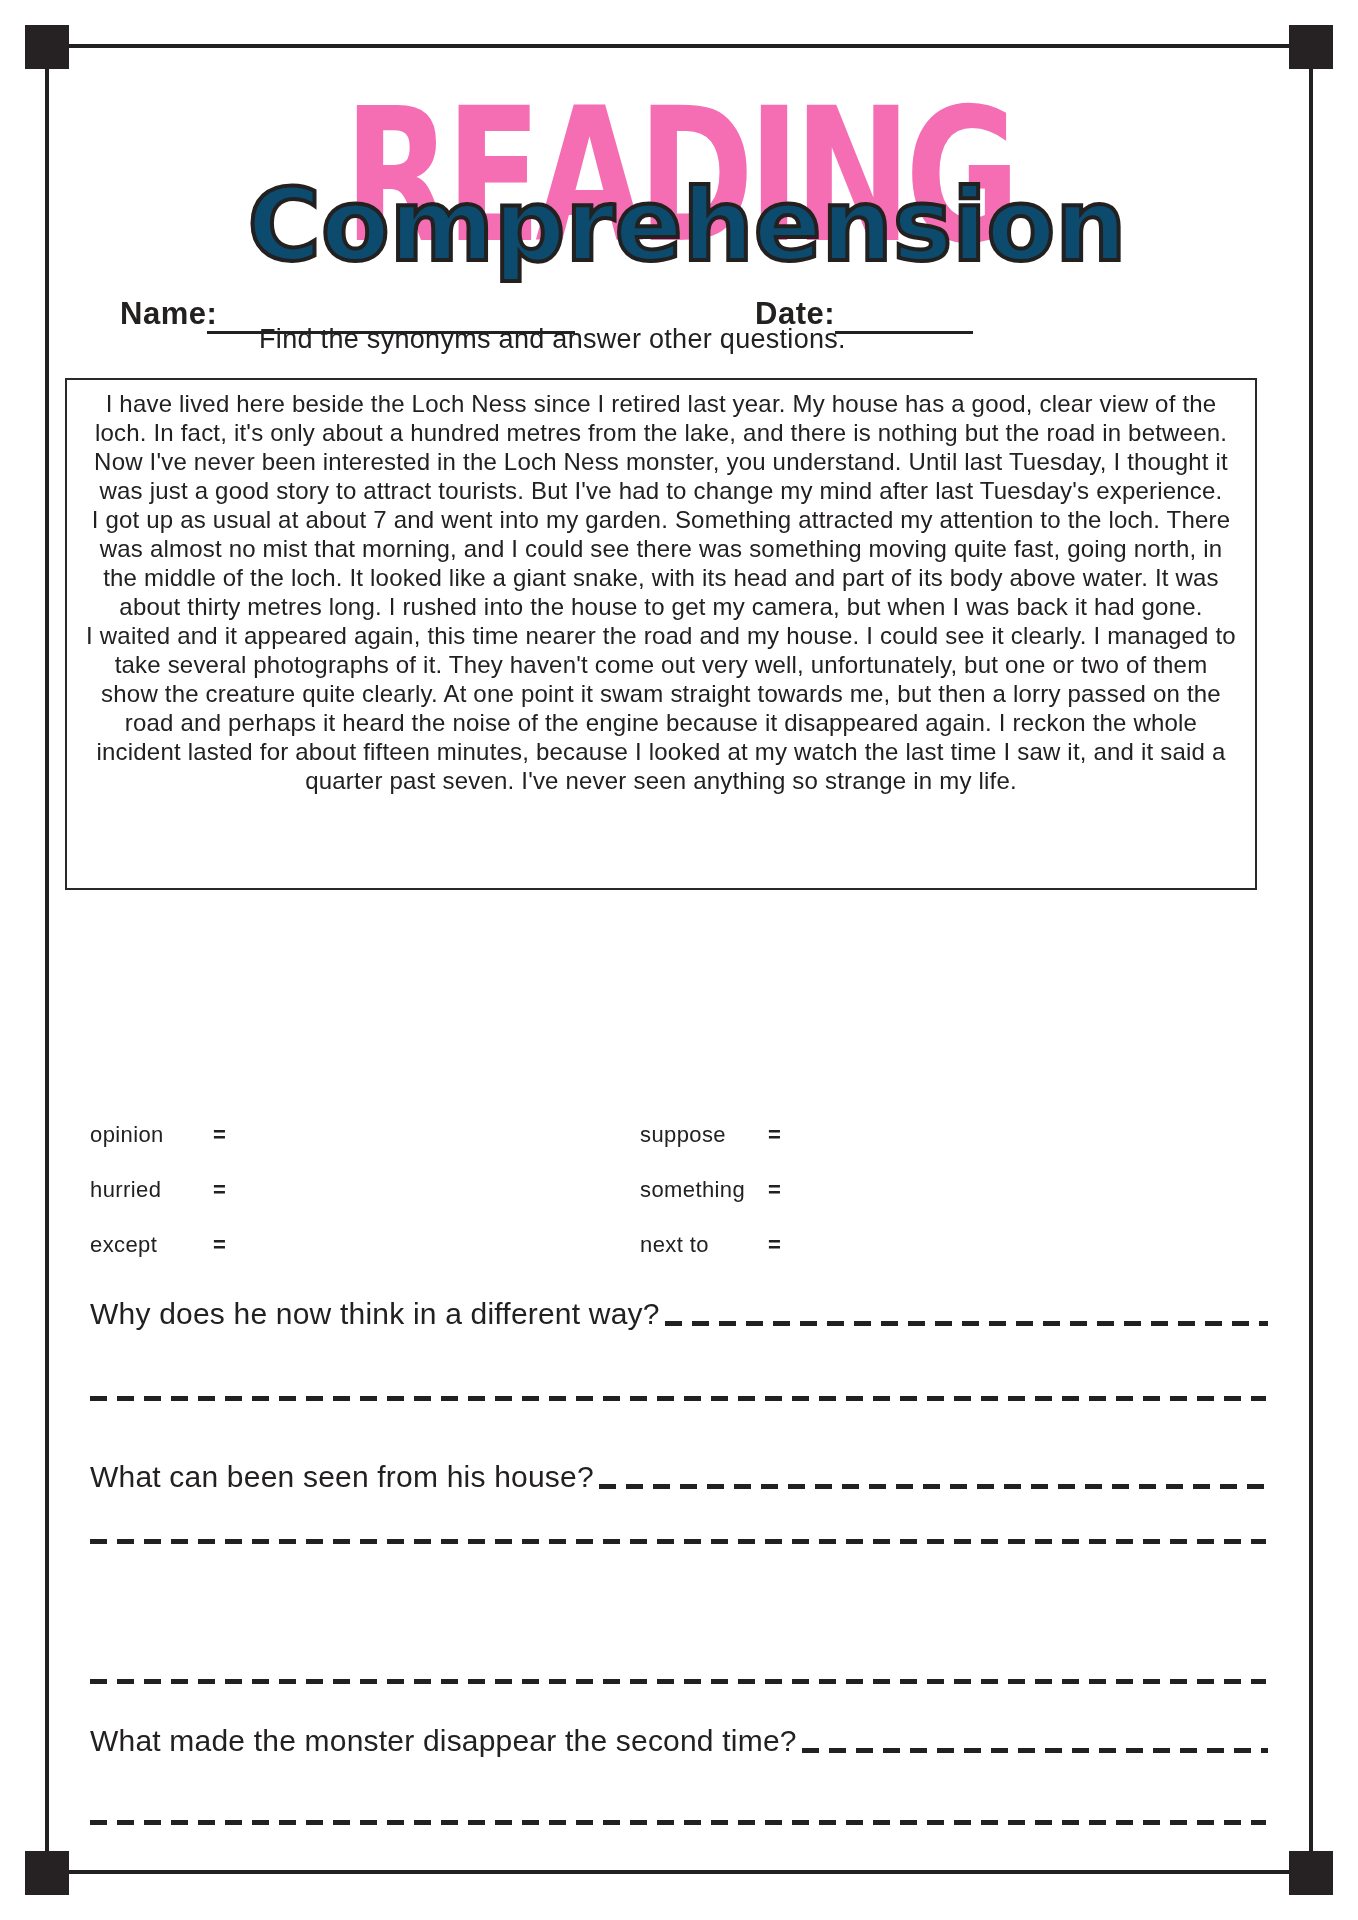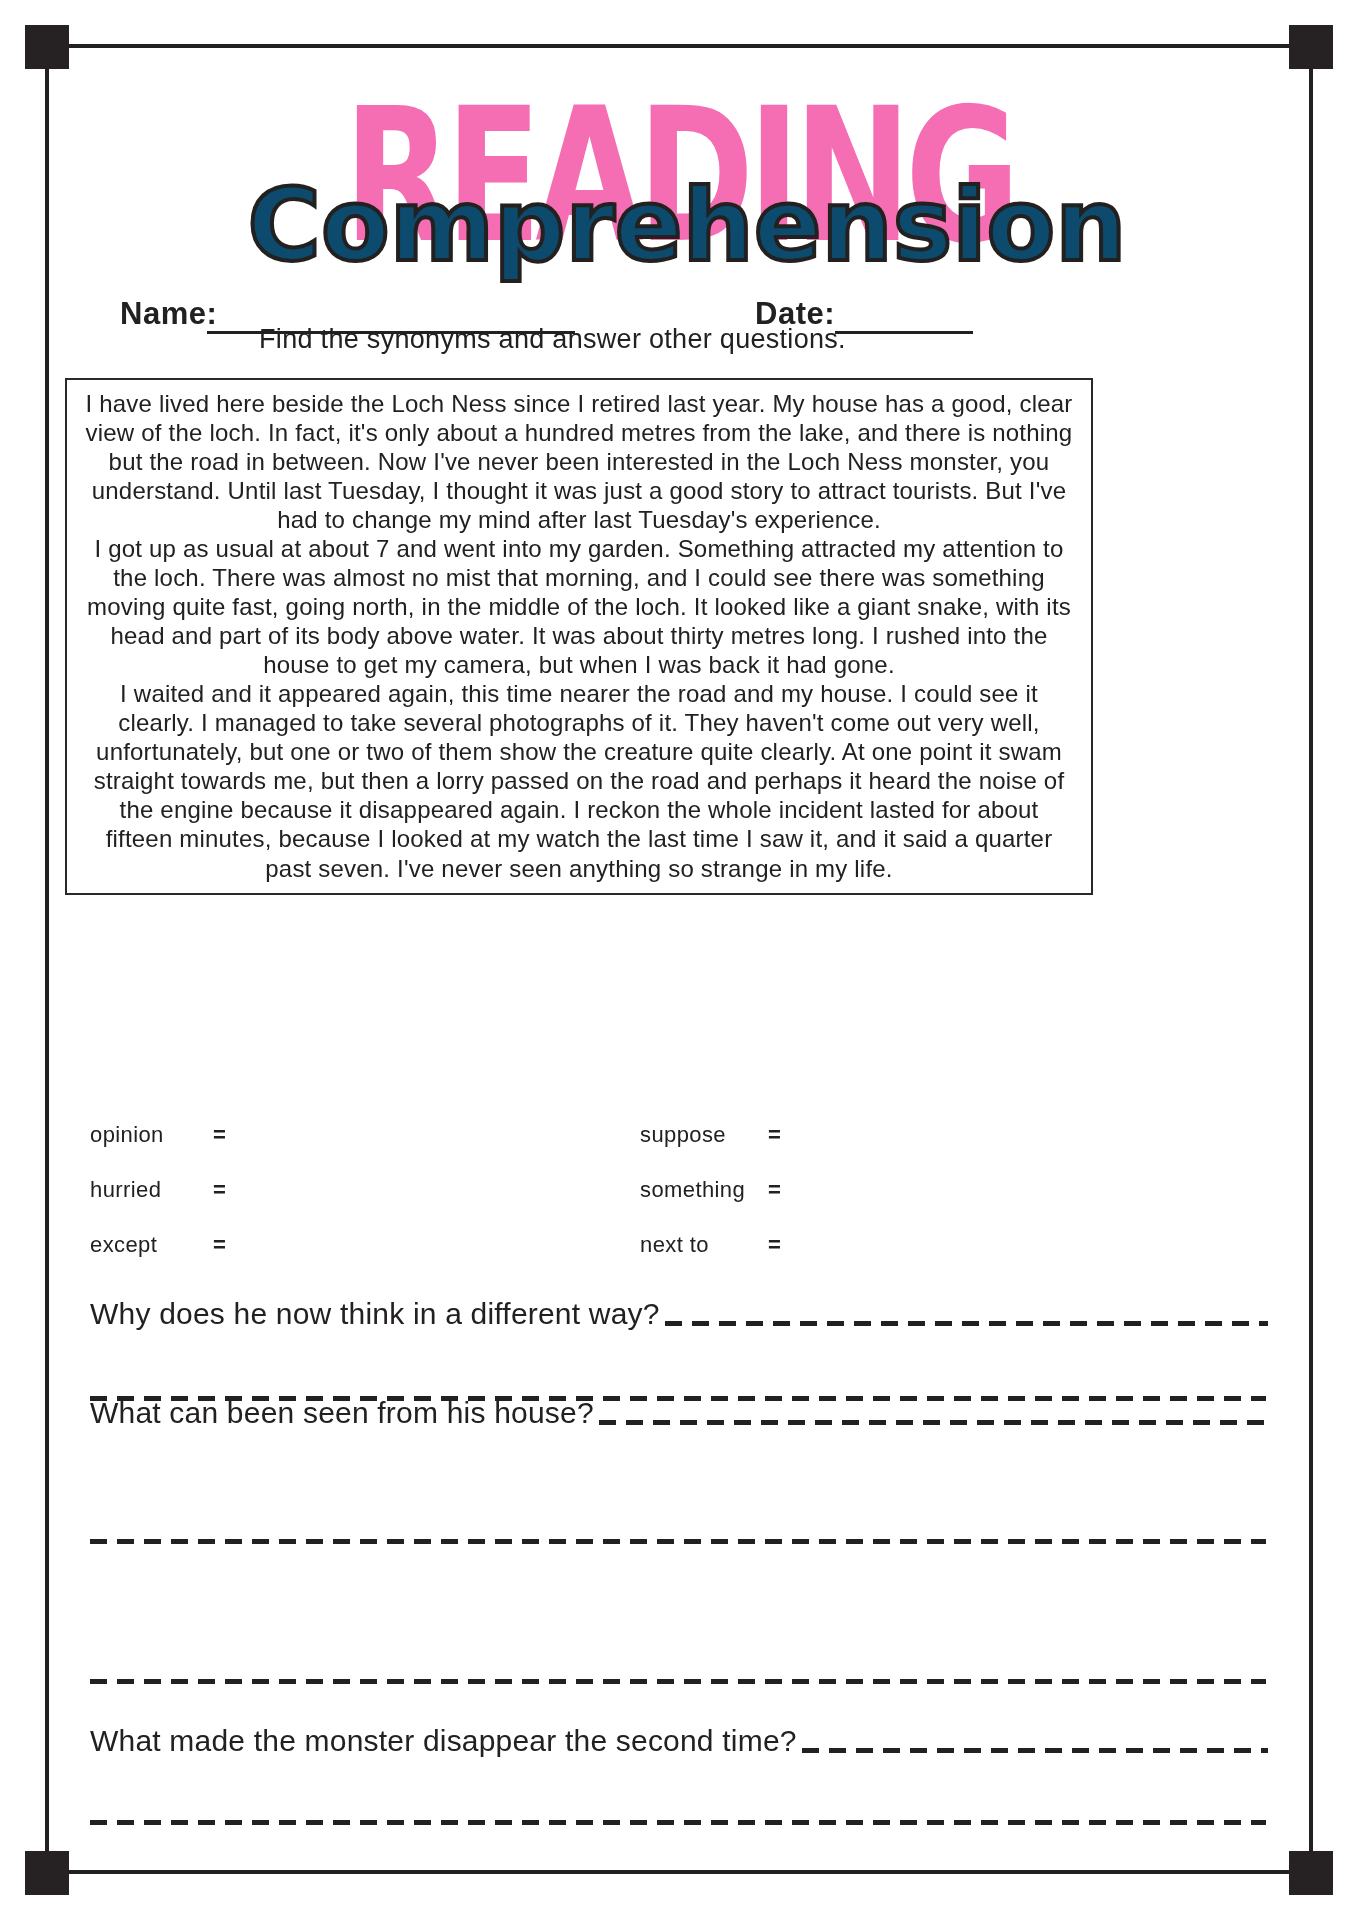--- a/index.html
+++ b/index.html
@@ -56,21 +56,21 @@
   }
   .name-line { left:207px; width:368px; }
   .date-line { left:835px; width:138px; }
   .instruction {
     position:absolute; left:45px; top:324px; width:1015px;
     text-align:center; font-size:27px; letter-spacing:0.3px;
   }
 
   
   .passage-box {
-    position:absolute; left:65px; top:378px; width:1028px;
+    position:absolute; left:65px; top:378px; width:1192px;
     min-height:512px;
     border:2px solid #2b2829;
     padding:9px 16px 10px 16px;
     font-size:24px; line-height:1.21; text-align:center;
     letter-spacing:0.2px;
   }
   .passage-box p { margin:0; }
 
   
   .syn-word, .syn-eq {
@@ -79,21 +79,21 @@
   .r1 { top:1122px; } .r2 { top:1177px; } .r3 { top:1232px; }
   .cL  { left:90px; }  .cLe { left:213px; font-weight:600; }
   .cR  { left:640px; } .cRe { left:768px; font-weight:600; }
 
   
   .q-row {
     position:absolute; left:90px; width:1178px;
     display:flex; align-items:flex-end;
     font-size:30px; letter-spacing:0.2px; white-space:nowrap;
   }
-  .q1 { top:1297px; } .q2 { top:1396px; } .q3 { top:1585px; } .q4 { top:1724px; }
+  .q1 { top:1297px; } .q2 { top:1460px; } .q3 { top:1585px; } .q4 { top:1724px; }
   .dash-fill {
     flex:1; height:5px; margin-left:5px; margin-bottom:5px;
     background:repeating-linear-gradient(to right,#232020 0 17px,transparent 17px 27px);
   }
   .answer-line {
     position:absolute; left:90px; width:1176px; height:5px;
     background:repeating-linear-gradient(to right,#232020 0 17px,transparent 17px 27px);
   }
   .a1 { top:1396px; } .a2 { top:1539px; } .a3 { top:1679px; } .a4 { top:1820px; }
 </style>

